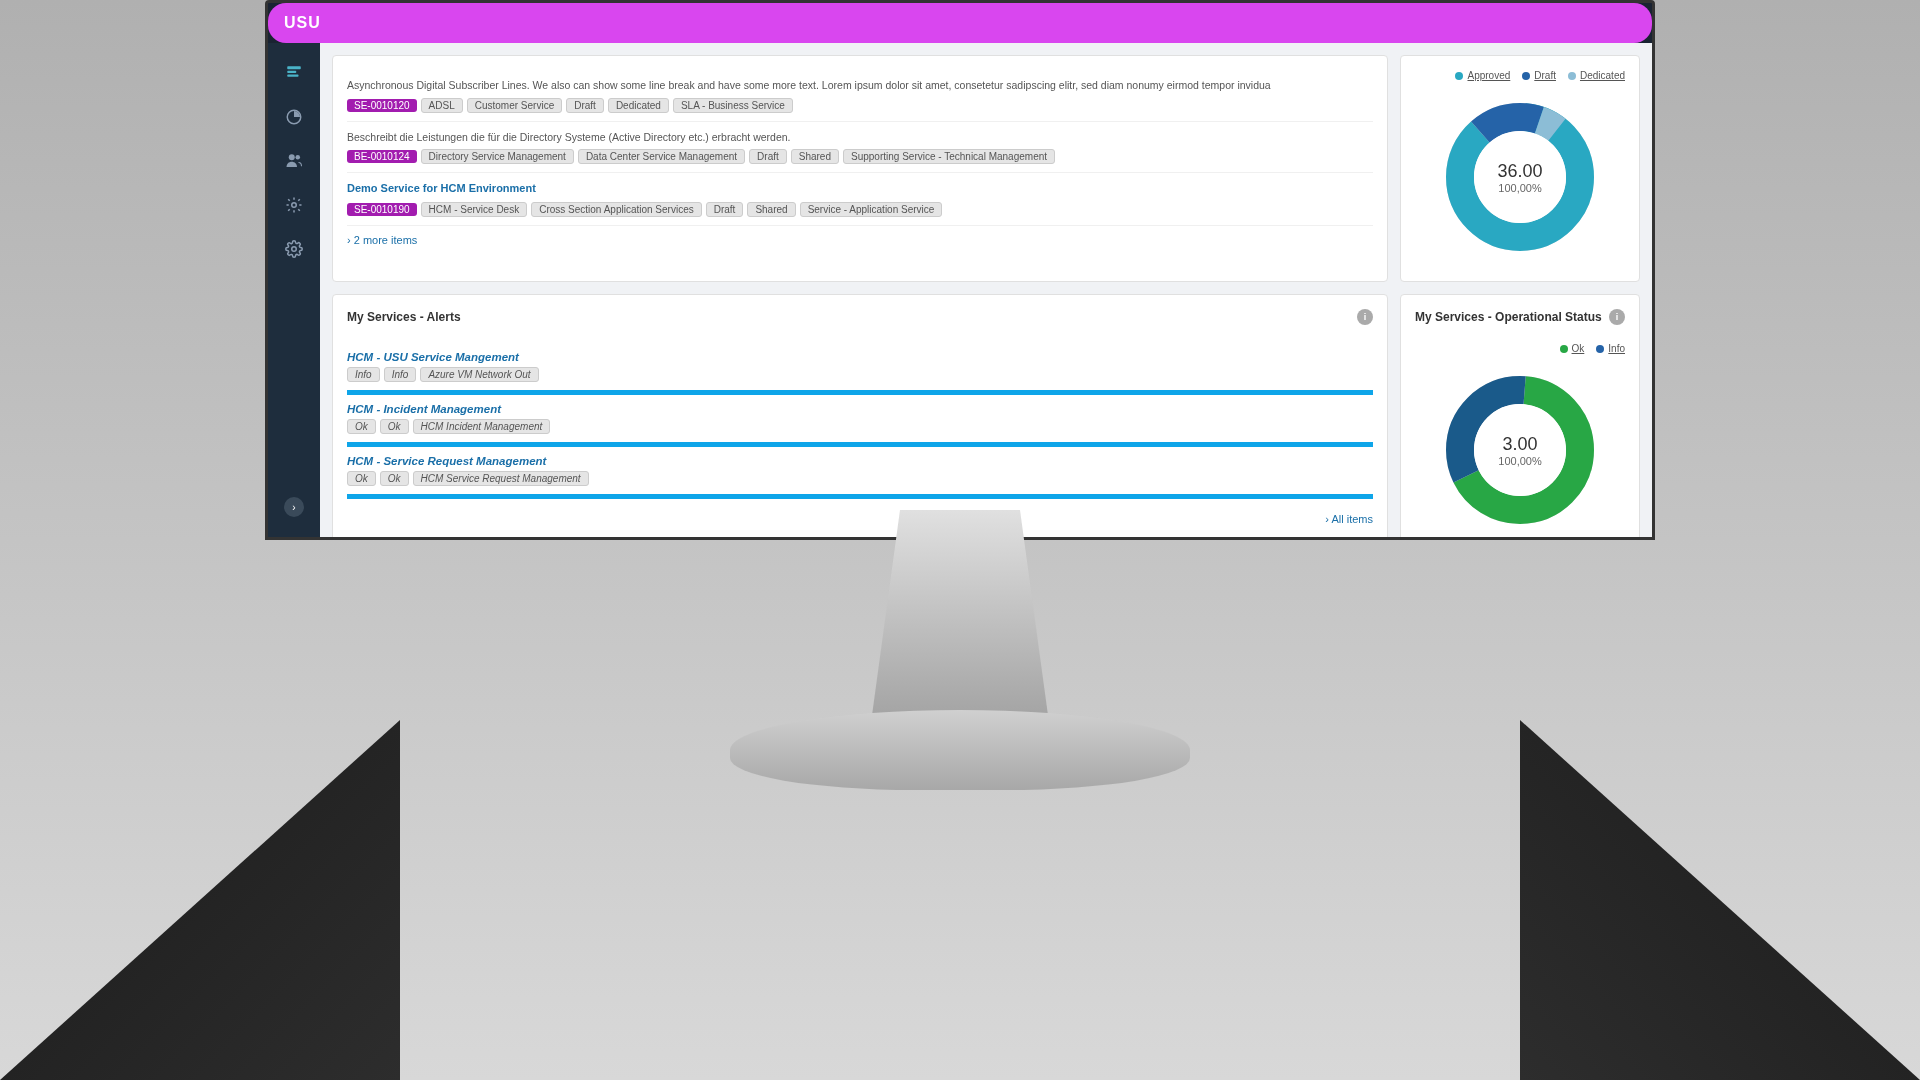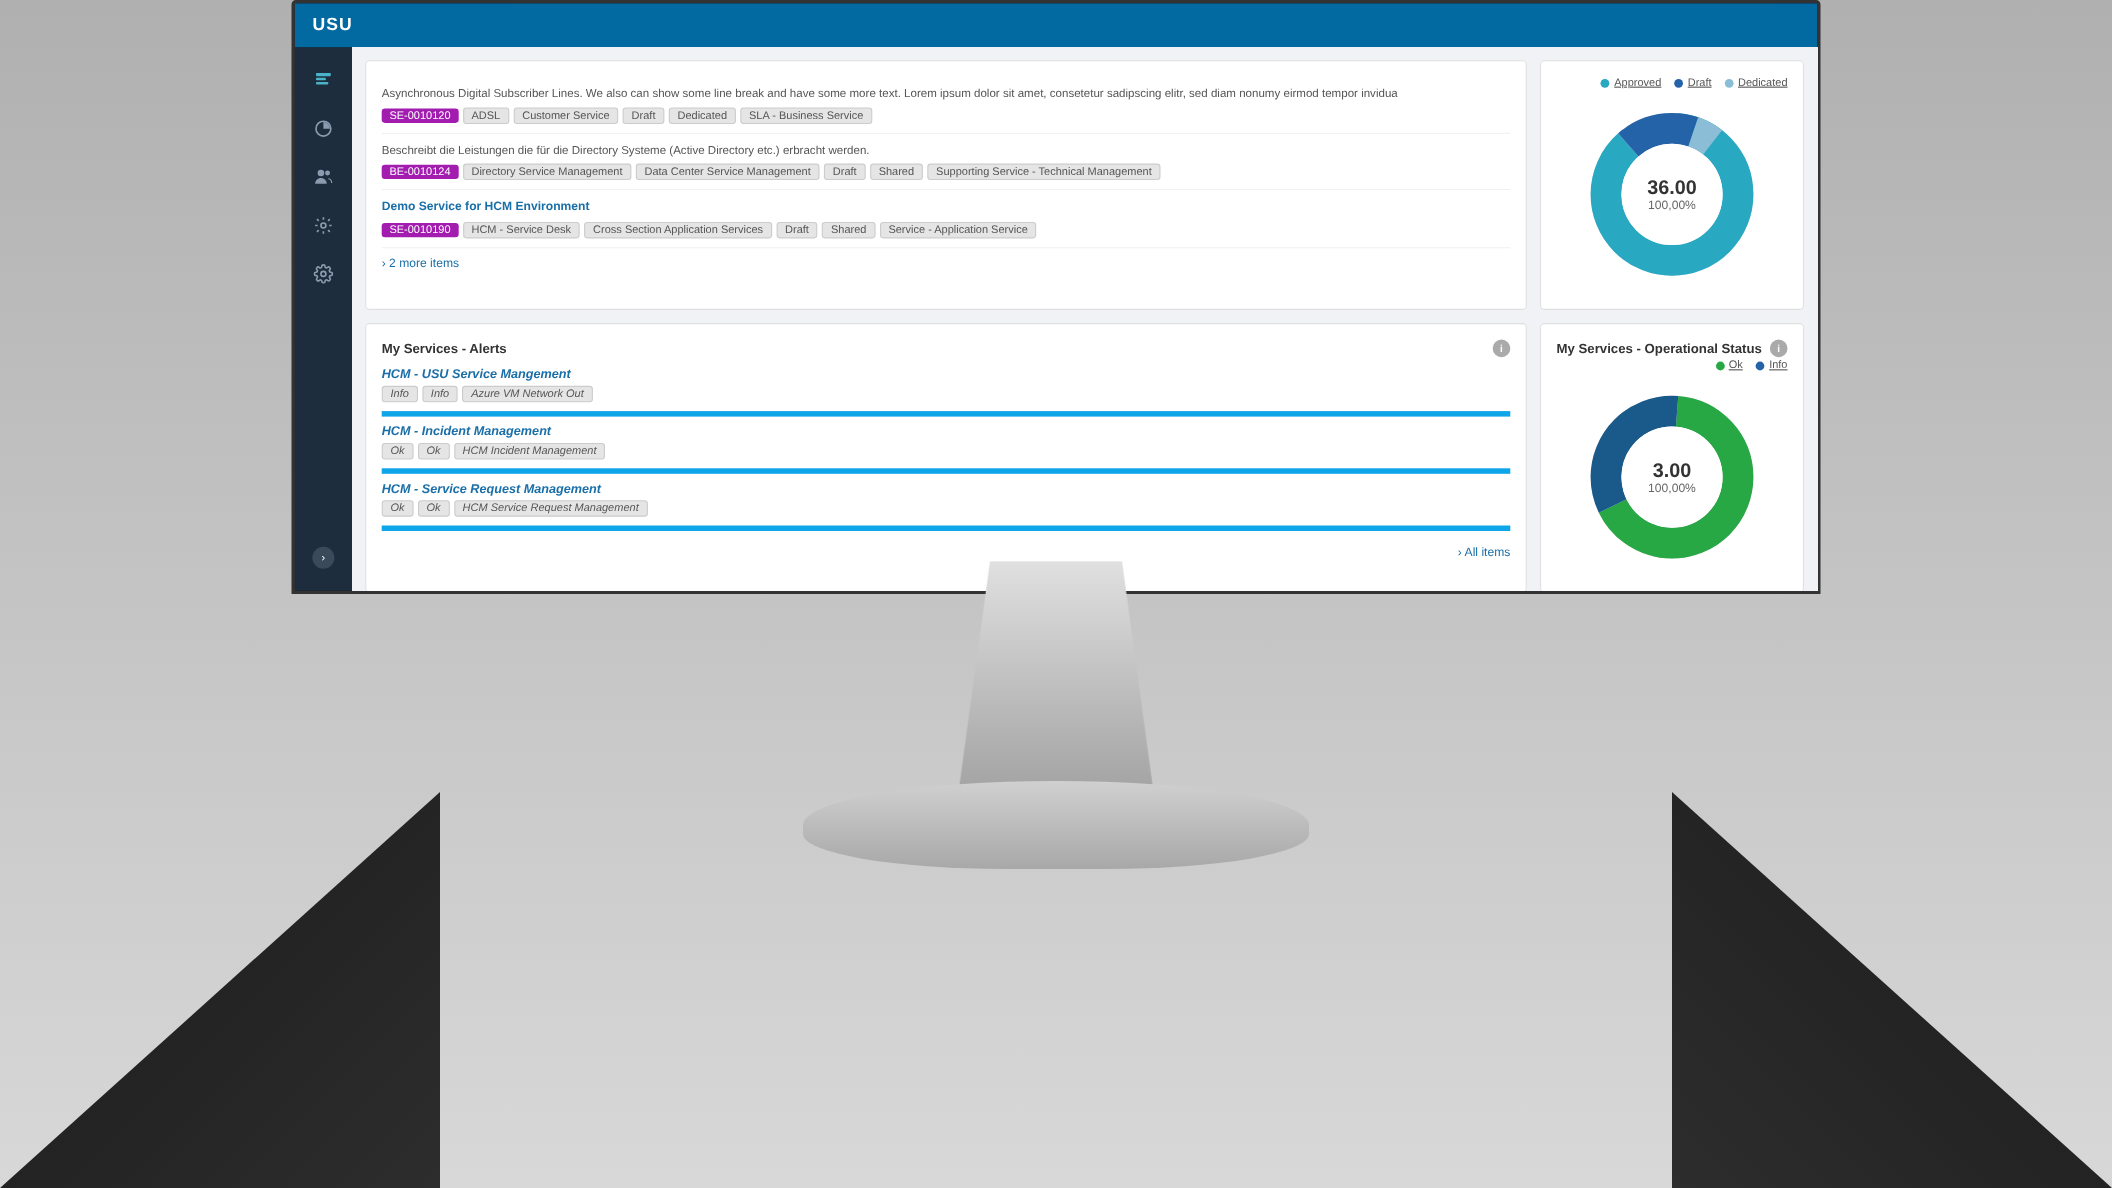--- a/index.html
+++ b/index.html
@@ -76,26 +76,27 @@
       bottom: 0;
       right: 0;
       width: 400px;
       height: 360px;
       background: linear-gradient(225deg, #1a1a1a 0%, #2d2d2d 100%);
       clip-path: polygon(0 0%, 100% 100%, 0 100%);
     }
 
     
     .app-header {
-      background: #0369a1;
+      background: #d946ef;
       height: 40px;
       display: flex;
       align-items: center;
       padding: 0 16px;
       flex-shrink: 0;
+      border-radius: 18px;
     }
     .app-logo {
       color: white;
       font-size: 16px;
       font-weight: bold;
       letter-spacing: 1px;
     }
 
     .app-body {
       display: flex;
@@ -236,21 +237,21 @@
     
     .operational-card {
       grid-column: 2;
       grid-row: 2;
     }
 
     .card-title {
       font-size: 12px;
       font-weight: 600;
       color: #333;
-      margin-bottom: 2px;
+      margin-bottom: 18px;
       display: flex;
       justify-content: space-between;
       align-items: center;
     }
 
     .info-icon {
       width: 16px;
       height: 16px;
       background: #aaa;
       border-radius: 50%;
@@ -299,21 +300,21 @@
 
     .donut-center-text {
       position: absolute;
       top: 50%;
       left: 50%;
       transform: translate(-50%, -50%);
       text-align: center;
     }
     .donut-center-main {
       font-size: 18px;
-      font-weight: bold;
+      font-weight: normal;
       color: #333;
     }
     .donut-center-sub {
       font-size: 11px;
       color: #666;
     }
 
     
     .alert-item {
       padding: 8px 0;

